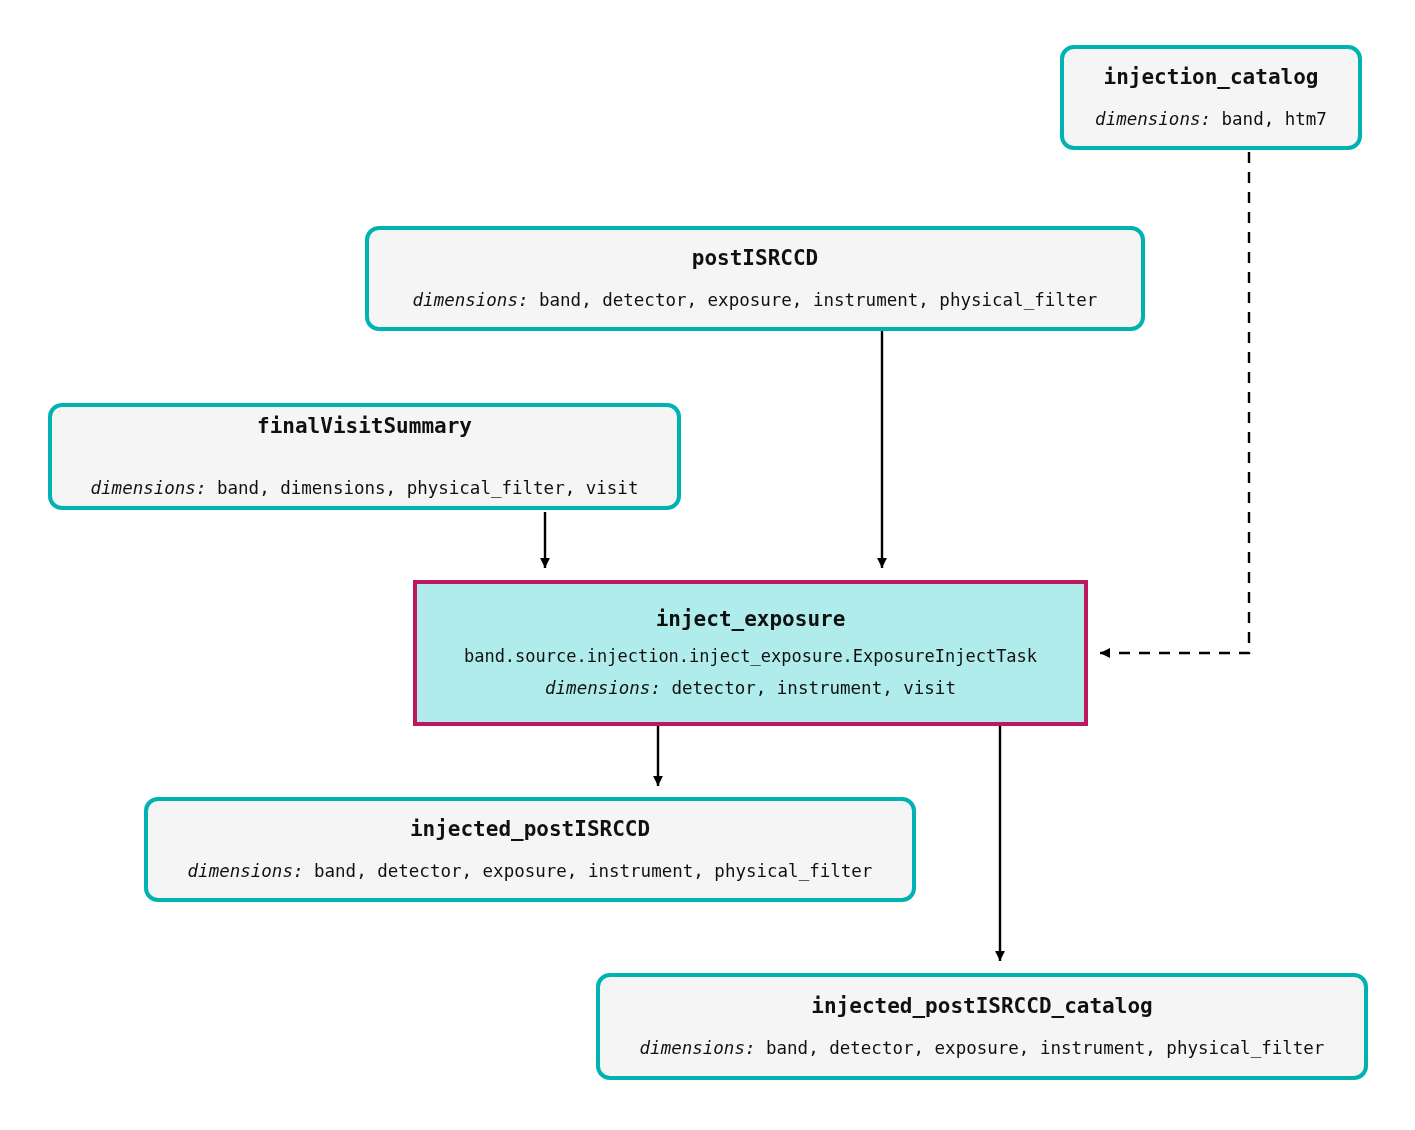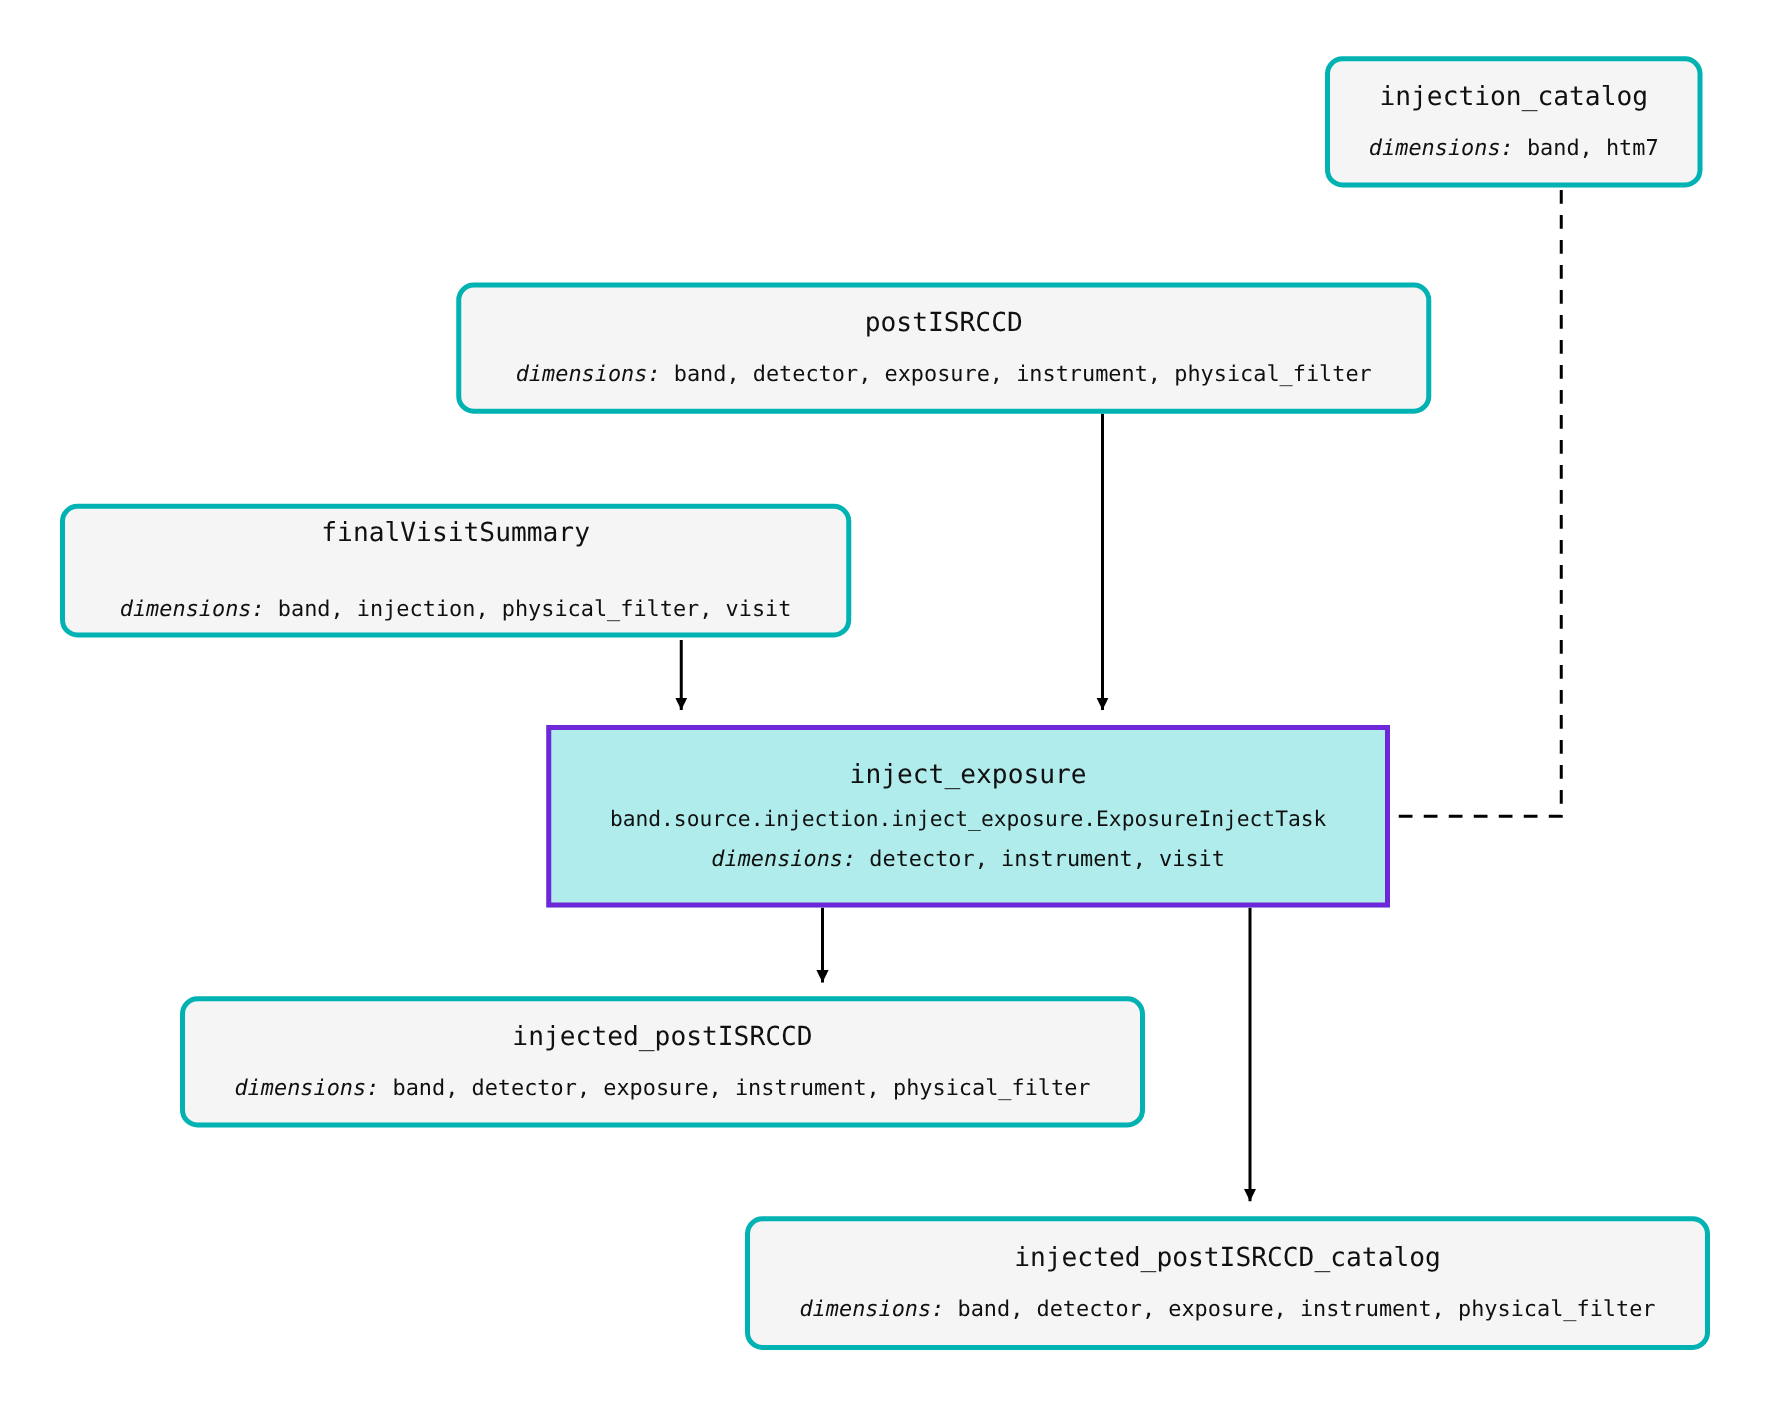--- a/index.html
+++ b/index.html
@@ -33,26 +33,25 @@
     align-items: center;
     justify-content: center;
   }
   .node.dataset {
     background: #f5f5f5;
     border: 4px solid #00b2b2;
     border-radius: 14px;
   }
   .node.task {
     background: #b0ecec;
-    border: 4px solid #6d28d9;
+    border: 4px solid #be185d;
     border-radius: 0;
-    margin-left: 24px;
   }
   .node-title {
-    font-weight: normal;
+    font-weight: bold;
     font-size: 21px;
     color: #101010;
     line-height: 1.2;
     text-align: right;
     white-space: nowrap;
   }
   .node.task .node-title {
     font-size: 21px;
   }
   .node-class {
@@ -109,21 +108,21 @@
     <div class="node-dims"><span class="dims-label">dimensions:</span><span class="dims-values"> band, htm7</span></div>
   </div>
 
   <div class="node dataset" style="left:365px; top:226px; width:780px; height:105px;">
     <div class="node-title">postISRCCD</div>
     <div class="node-dims"><span class="dims-label">dimensions:</span><span class="dims-values"> band, detector, exposure, instrument, physical_filter</span></div>
   </div>
 
   <div class="node dataset" style="left:48px; top:403px; width:633px; height:107px;gap:20px;">
     <div class="node-title">finalVisitSummary</div>
-    <div class="node-dims"><span class="dims-label">dimensions:</span><span class="dims-values"> band, injection, physical_filter, visit</span></div>
+    <div class="node-dims"><span class="dims-label">dimensions:</span><span class="dims-values"> band, dimensions, physical_filter, visit</span></div>
   </div>
 
   <div class="node task" style="left:413px; top:580px; width:675px; height:146px;">
     <div class="node-title">inject_exposure</div>
     <div class="node-class">band.source.injection.inject_exposure.ExposureInjectTask</div>
     <div class="node-dims"><span class="dims-label">dimensions:</span><span class="dims-values"> detector, instrument, visit</span></div>
   </div>
 
   <div class="node dataset" style="left:144px; top:797px; width:772px; height:105px;">
     <div class="node-title">injected_postISRCCD</div>

